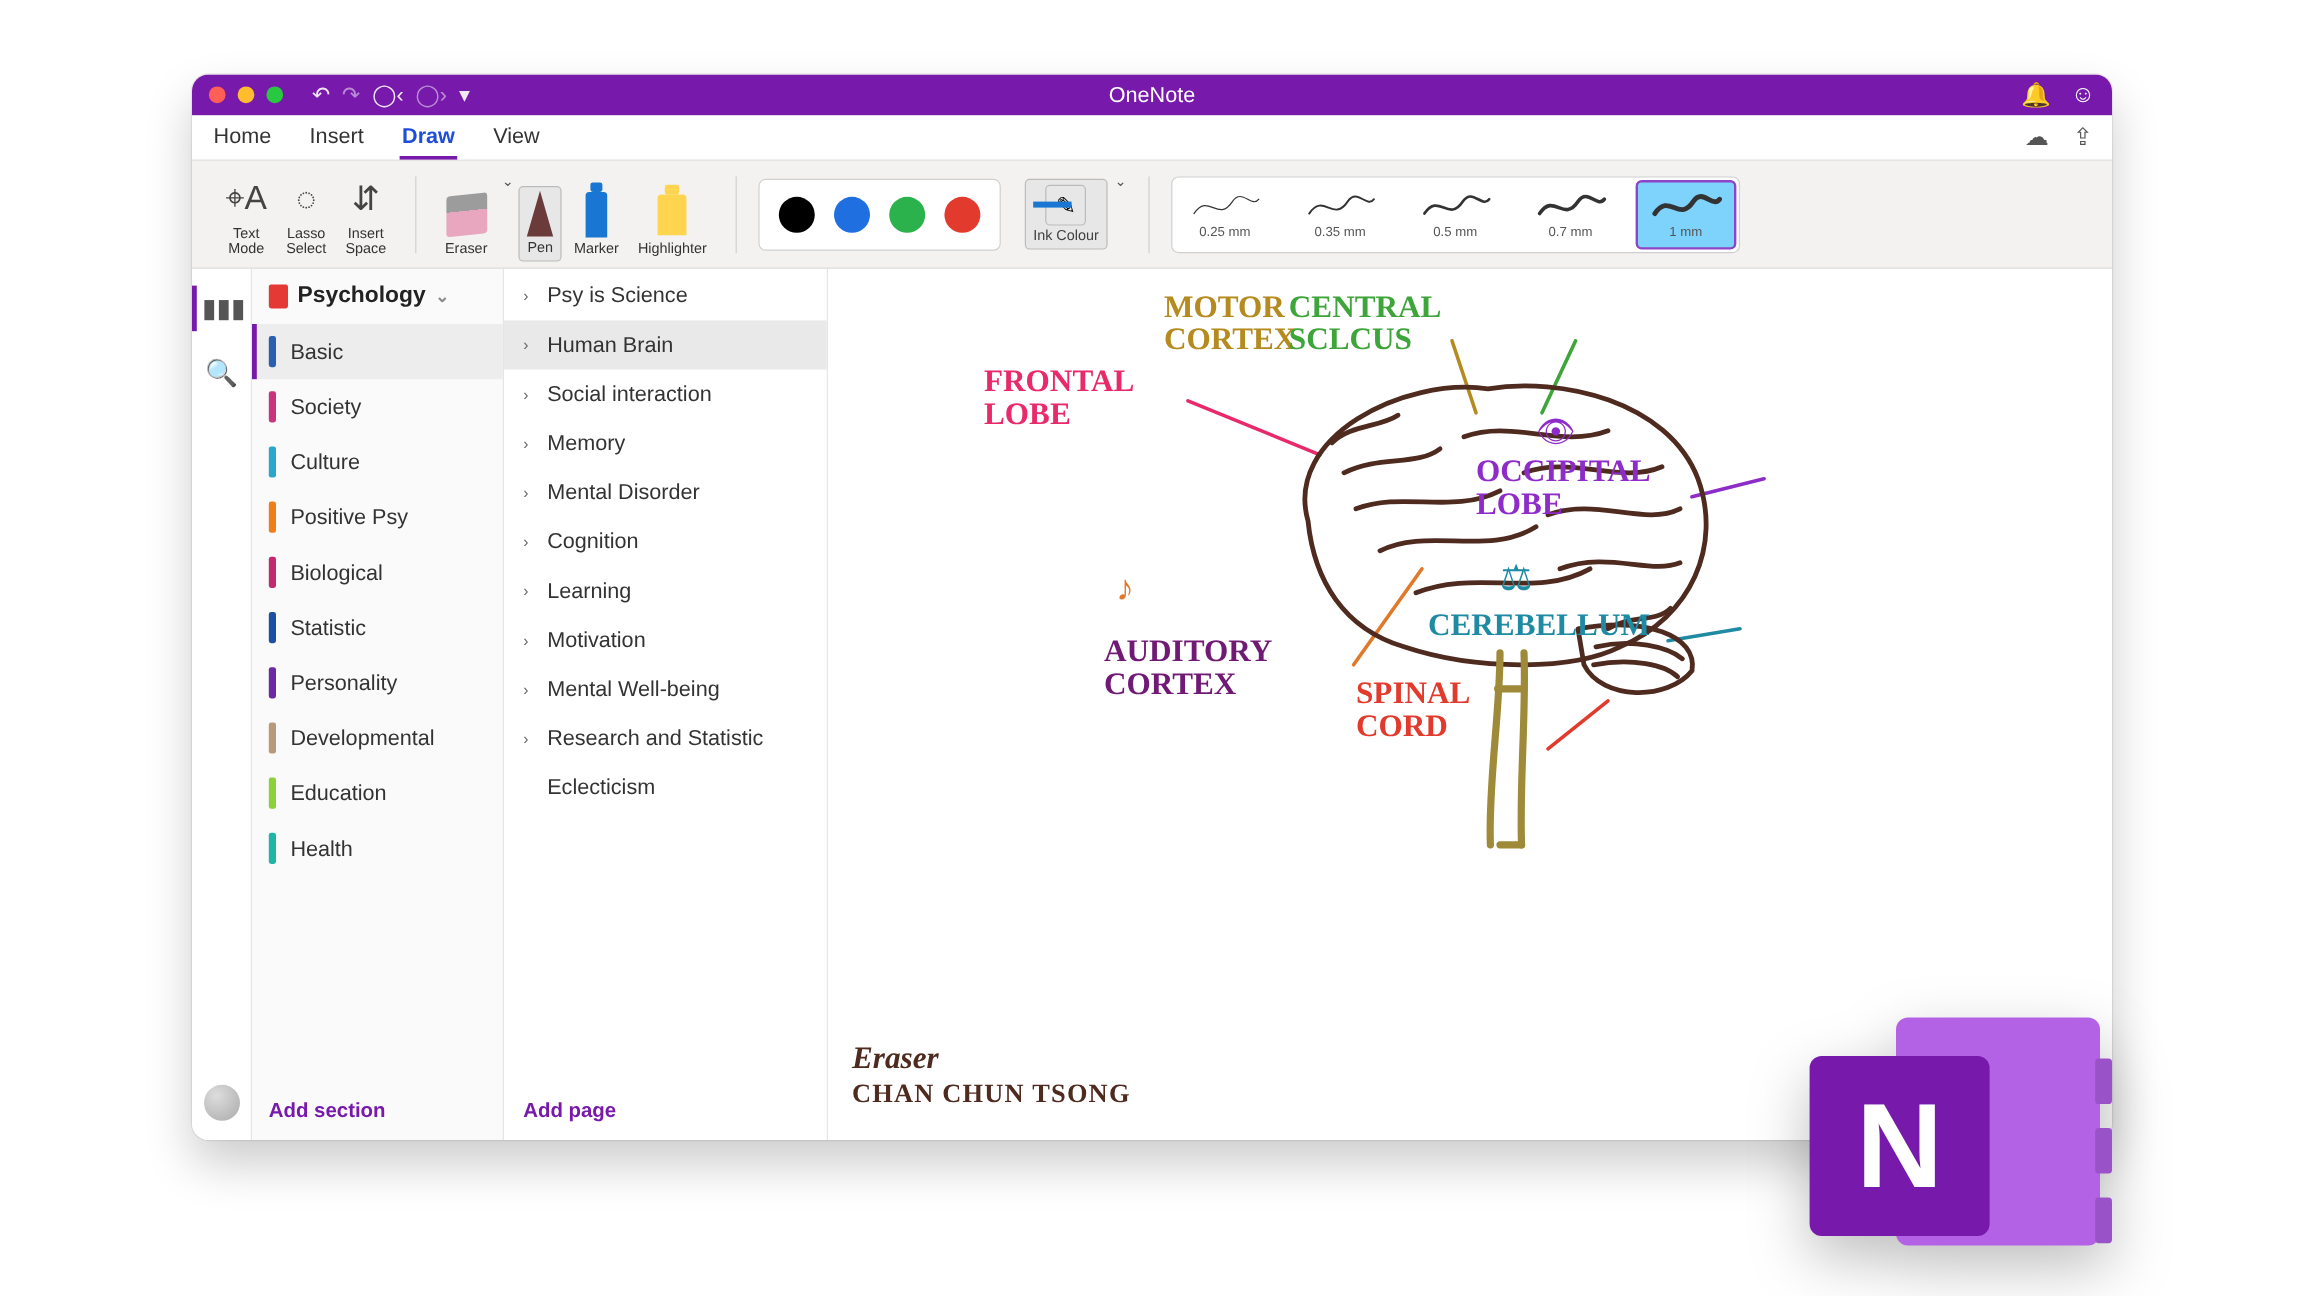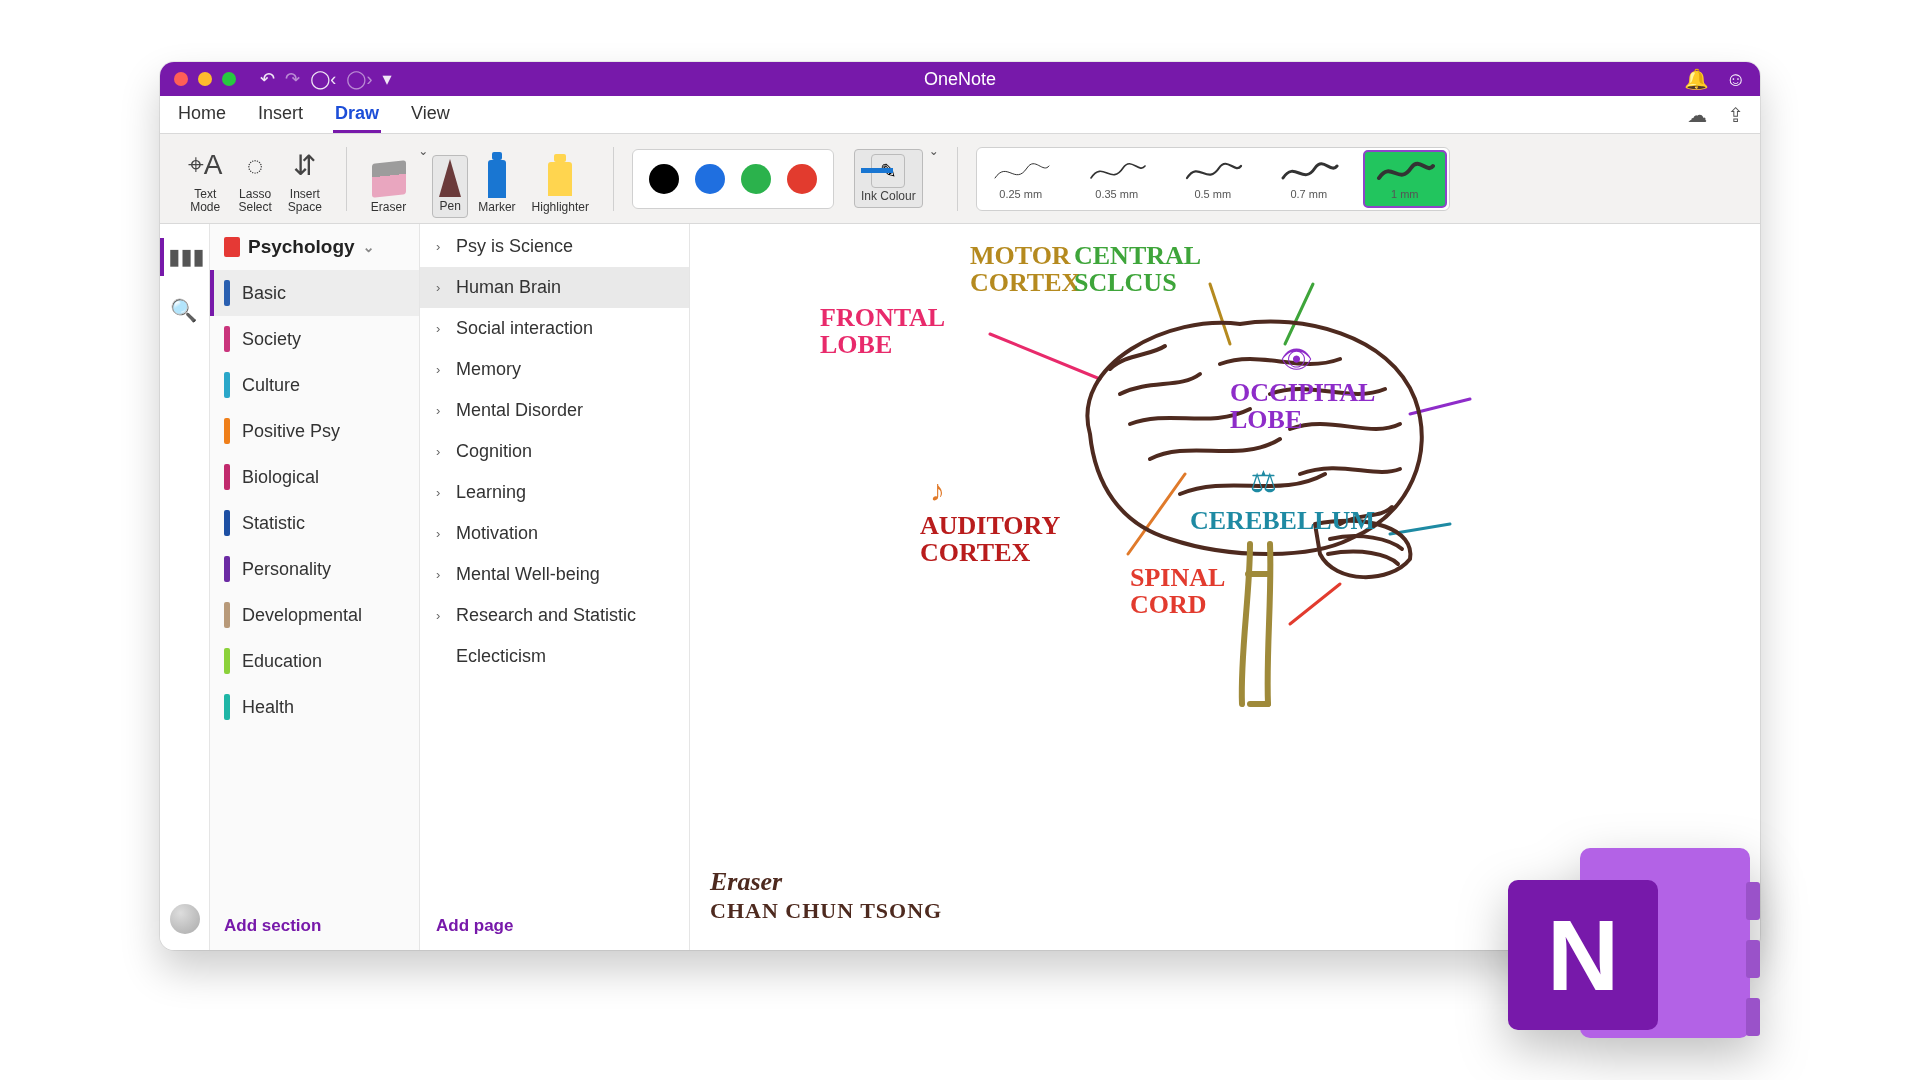--- a/index.html
+++ b/index.html
@@ -91,21 +91,21 @@
   .inkcolour .pencil:after { content:""; position:absolute; left:6px; bottom:34px; width:32px; height:5px; background:#1976d2;}
   .inkcolour .lbl { font-size:12px; color:#404040; text-align:center; line-height:13px;}
   .carets { font-size:12px; color:#555; align-self:flex-start; margin-top:4px; margin-left:2px;}
 
   .thickness-box {
     display:flex; align-items:center; gap:12px;
     background:#fff; border:1px solid #d0d0d0; border-radius:6px;
     height:64px; padding:2px;
   }
   .thick-opt { width:84px; height:58px; display:flex; flex-direction:column; align-items:center; justify-content:center; gap:4px; border-radius:5px; cursor:pointer; }
-  .thick-opt.selected { background:#22c55e; border:2px solid #8e44c9; }
+  .thick-opt.selected { background:#7dd3fc; border:2px solid #8e44c9; }
   .thick-opt svg { width:60px; height:26px; }
   .thick-lbl { font-size:11px; color:#555; }
 
   
   .body { flex:1; display:flex; min-height:0;}
   .narrow-rail { width:50px; background:#fff; border-right:1px solid #e5e5e5; display:flex; flex-direction:column; align-items:center; gap:22px; padding-top:14px; position:relative;}
   .narrow-rail .nricon { font-size:22px; cursor:pointer; color:#555;}
   .nb-icon { color:#7719aa; border-left: 4px solid #7719aa; width:100%; text-align:center; padding:6px 0;}
   .avatar { width:30px; height:30px; border-radius:50%; background:radial-gradient(circle at 35% 30%, #ddd, #aaa); position:absolute; bottom:16px;}
 
@@ -448,21 +448,21 @@
 LOBE</span></div>
       <div class="brain-label" style="left: 280px; top: 18px; color: rgb(181, 138, 31);"><span id="lbl-motor">MOTOR
 CORTEX</span></div>
       <div class="brain-label" style="left: 384px; top: 18px; color: rgb(62, 165, 58);"><span id="lbl-central">CENTRAL
 SCLCUS</span></div>
       <div class="brain-label" style="left: 540px; top: 155px; color: rgb(142, 44, 201);"><span id="lbl-occipital">OCCIPITAL
 LOBE</span></div>
       <div class="brain-label" style="left: 500px; top: 283px; color: rgb(30, 138, 163);"><span id="lbl-cerebellum">CEREBELLUM</span></div>
       <div class="brain-label" style="left: 440px; top: 340px; color: rgb(226, 59, 46);"><span id="lbl-spinal">SPINAL
 CORD</span></div>
-      <div class="brain-label" style="left: 230px; top: 288px; color: #b91c1c;"><span id="lbl-auditory">AUDITORY
+      <div class="brain-label" style="left: 230px; top: 305px; color: #701a75;"><span id="lbl-auditory">AUDITORY
 CORTEX</span></div>
 
       <div class="eye" style="left:590px; top:120px;">👁</div>
       <div class="scale" style="left:560px; top:240px;">⚖</div>
       <div class="note-icon" style="left:240px; top:250px;">♪</div>
 
       <div class="signature">
         <div class="cursive">Eraser</div>
         <div class="caps">CHAN CHUN TSONG</div>
       </div>

